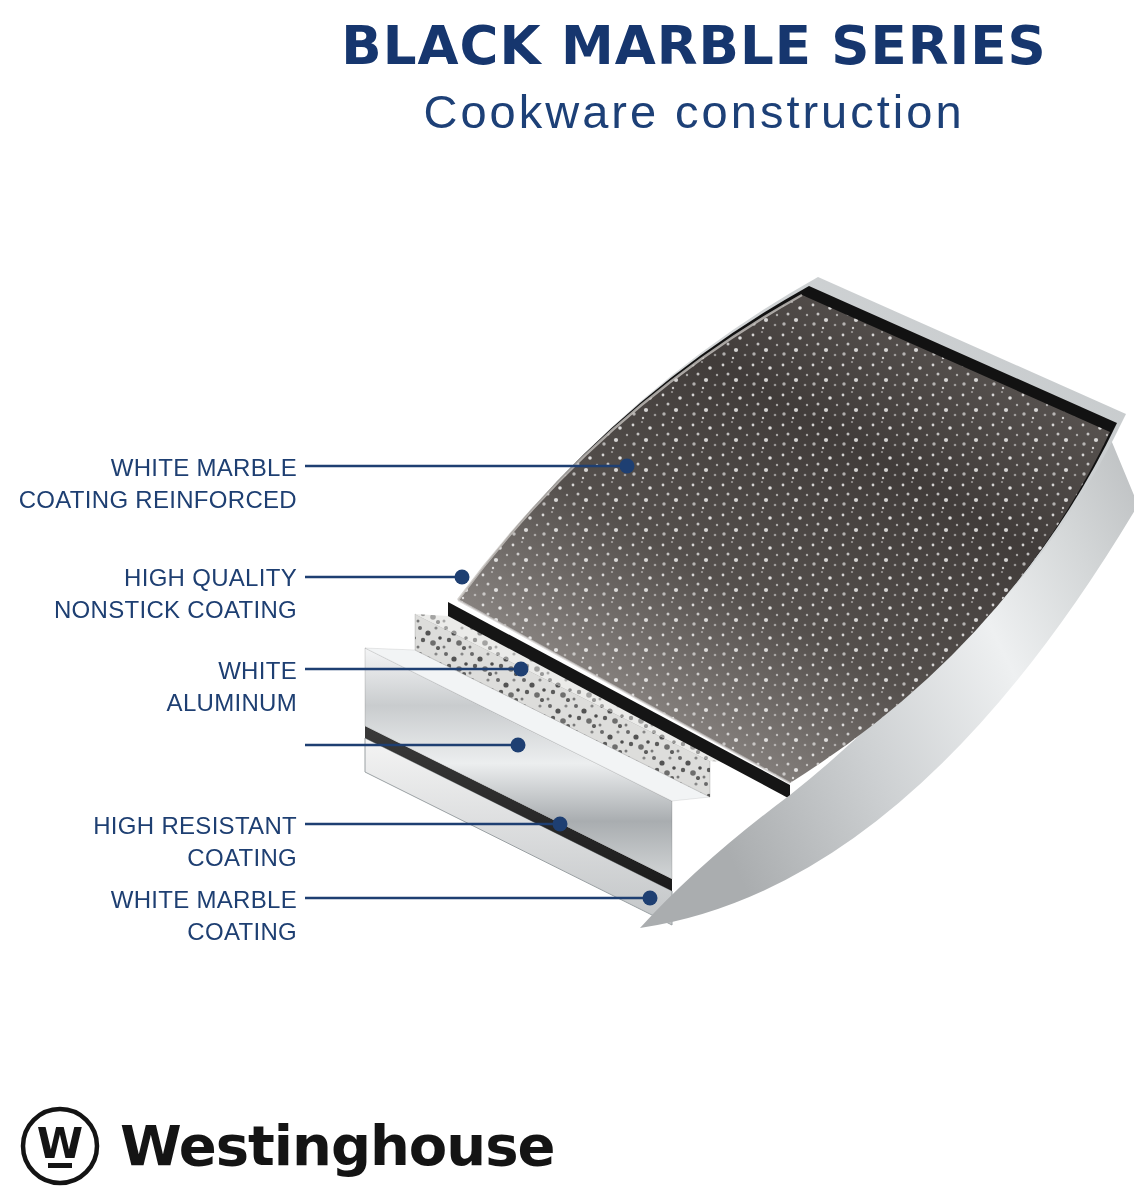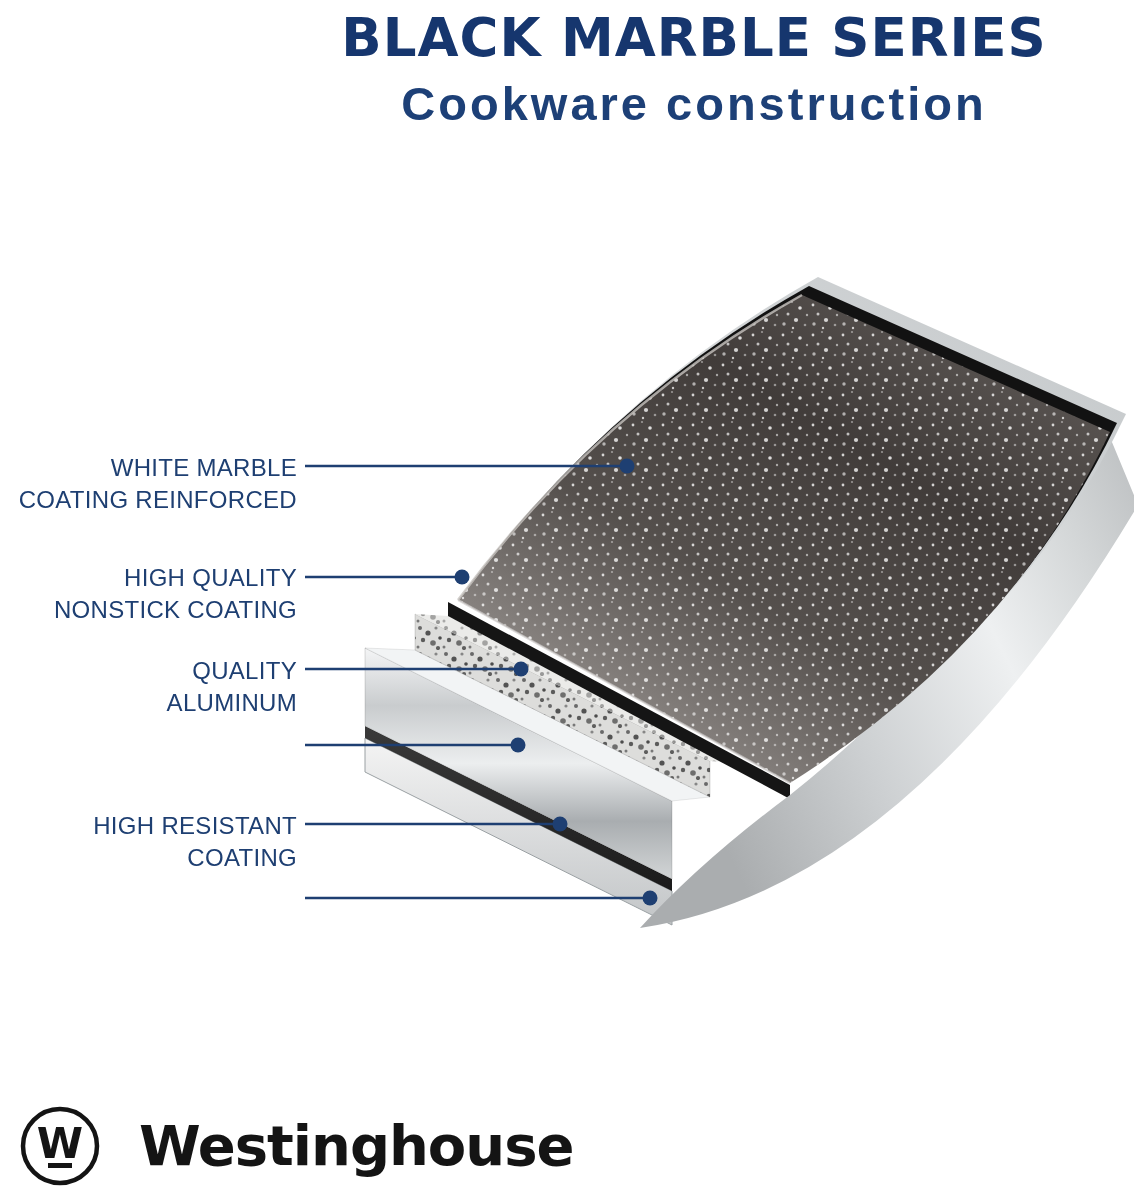--- a/index.html
+++ b/index.html
@@ -2,39 +2,39 @@
 <html><head>
 <meta charset="utf-8">
 <style>
   html,body{margin:0;padding:0;background:#ffffff;}
   .canvas{
     position:relative;width:1134px;height:1200px;background:#ffffff;overflow:hidden;
     font-family:"Liberation Sans",sans-serif;
   }
   .page-header{position:absolute;left:270px;right:16px;top:8px;text-align:center;}
   .title{
-    margin:0;font-family:"DejaVu Sans",sans-serif;font-weight:800;font-size:53px;
+    margin:8px;font-family:"DejaVu Sans",sans-serif;font-weight:800;font-size:53px;
     letter-spacing:1px;color:#16366e;line-height:60px;
   }
   .subtitle{
-    margin:8px 0 12px 0;font-weight:700;font-size:47px;letter-spacing:3px;
+    margin:8px 0 12px 0;font-weight:400;font-size:47px;letter-spacing:3px;
     color:#1d4077;line-height:56px;
   }
   .art{position:absolute;left:0;top:0;width:1134px;height:1200px;}
   .callout{
     position:absolute;right:837px;text-align:right;color:#1e3f72;
     font-size:24px;line-height:32px;letter-spacing:.3px;white-space:pre-line;
     font-weight:400;
   }
   .c1{top:452px}.c2{top:562px}.c3{top:655px}.c4{top:687px}.c5{top:810px}.c6{top:884px}
   .brand-footer{position:absolute;left:16px;top:1100px;height:92px;display:flex;align-items:center;}
   .brand-icon{width:88px;height:88px;flex:0 0 auto;}
   .brand-wordmark{
     font-family:"DejaVu Sans",sans-serif;font-weight:700;font-size:56px;color:#141414;
-    letter-spacing:-1px;margin-left:35px;line-height:88px;
+    letter-spacing:-1px;margin-left:16px;line-height:88px;
   }
 </style>
 </head>
 <body>
 
 <div class="canvas">
 
   <div class="page-header">
     <h1 class="title">BLACK MARBLE SERIES</h1>
     <h2 class="subtitle">Cookware construction</h2>
@@ -137,23 +137,24 @@
       <circle cx="518" cy="745" r="7.5"></circle>
       <circle cx="560" cy="824" r="7.5"></circle>
       <circle cx="650" cy="898" r="7.5"></circle>
     </g>
   </svg>
 
   <div class="callout c2">HIGH QUALITY
 NONSTICK COATING</div>
   <div class="callout c1">WHITE MARBLE
 COATING REINFORCED</div>
-  <div class="callout c3">QUALITY</div>
+  <div class="callout c3">WHITE</div>
   <div class="callout c4">ALUMINUM</div>
   <div class="callout c5">HIGH RESISTANT COATING</div>
+  <div class="callout c6">WHITE MARBLE COATING</div>
 
   <div class="brand-footer">
     <svg class="brand-icon" viewBox="0 0 88 88" aria-hidden="true">
       <circle cx="44" cy="44" r="37" fill="none" stroke="#141414" stroke-width="4.5"></circle>
       <text x="44" y="56" text-anchor="middle" font-family="DejaVu Sans, sans-serif" font-weight="700" font-size="42" fill="#141414">W</text>
       <rect x="32" y="61" width="24" height="5" fill="#141414"></rect>
     </svg>
     <div class="brand-wordmark">Westinghouse</div>
   </div>
 

